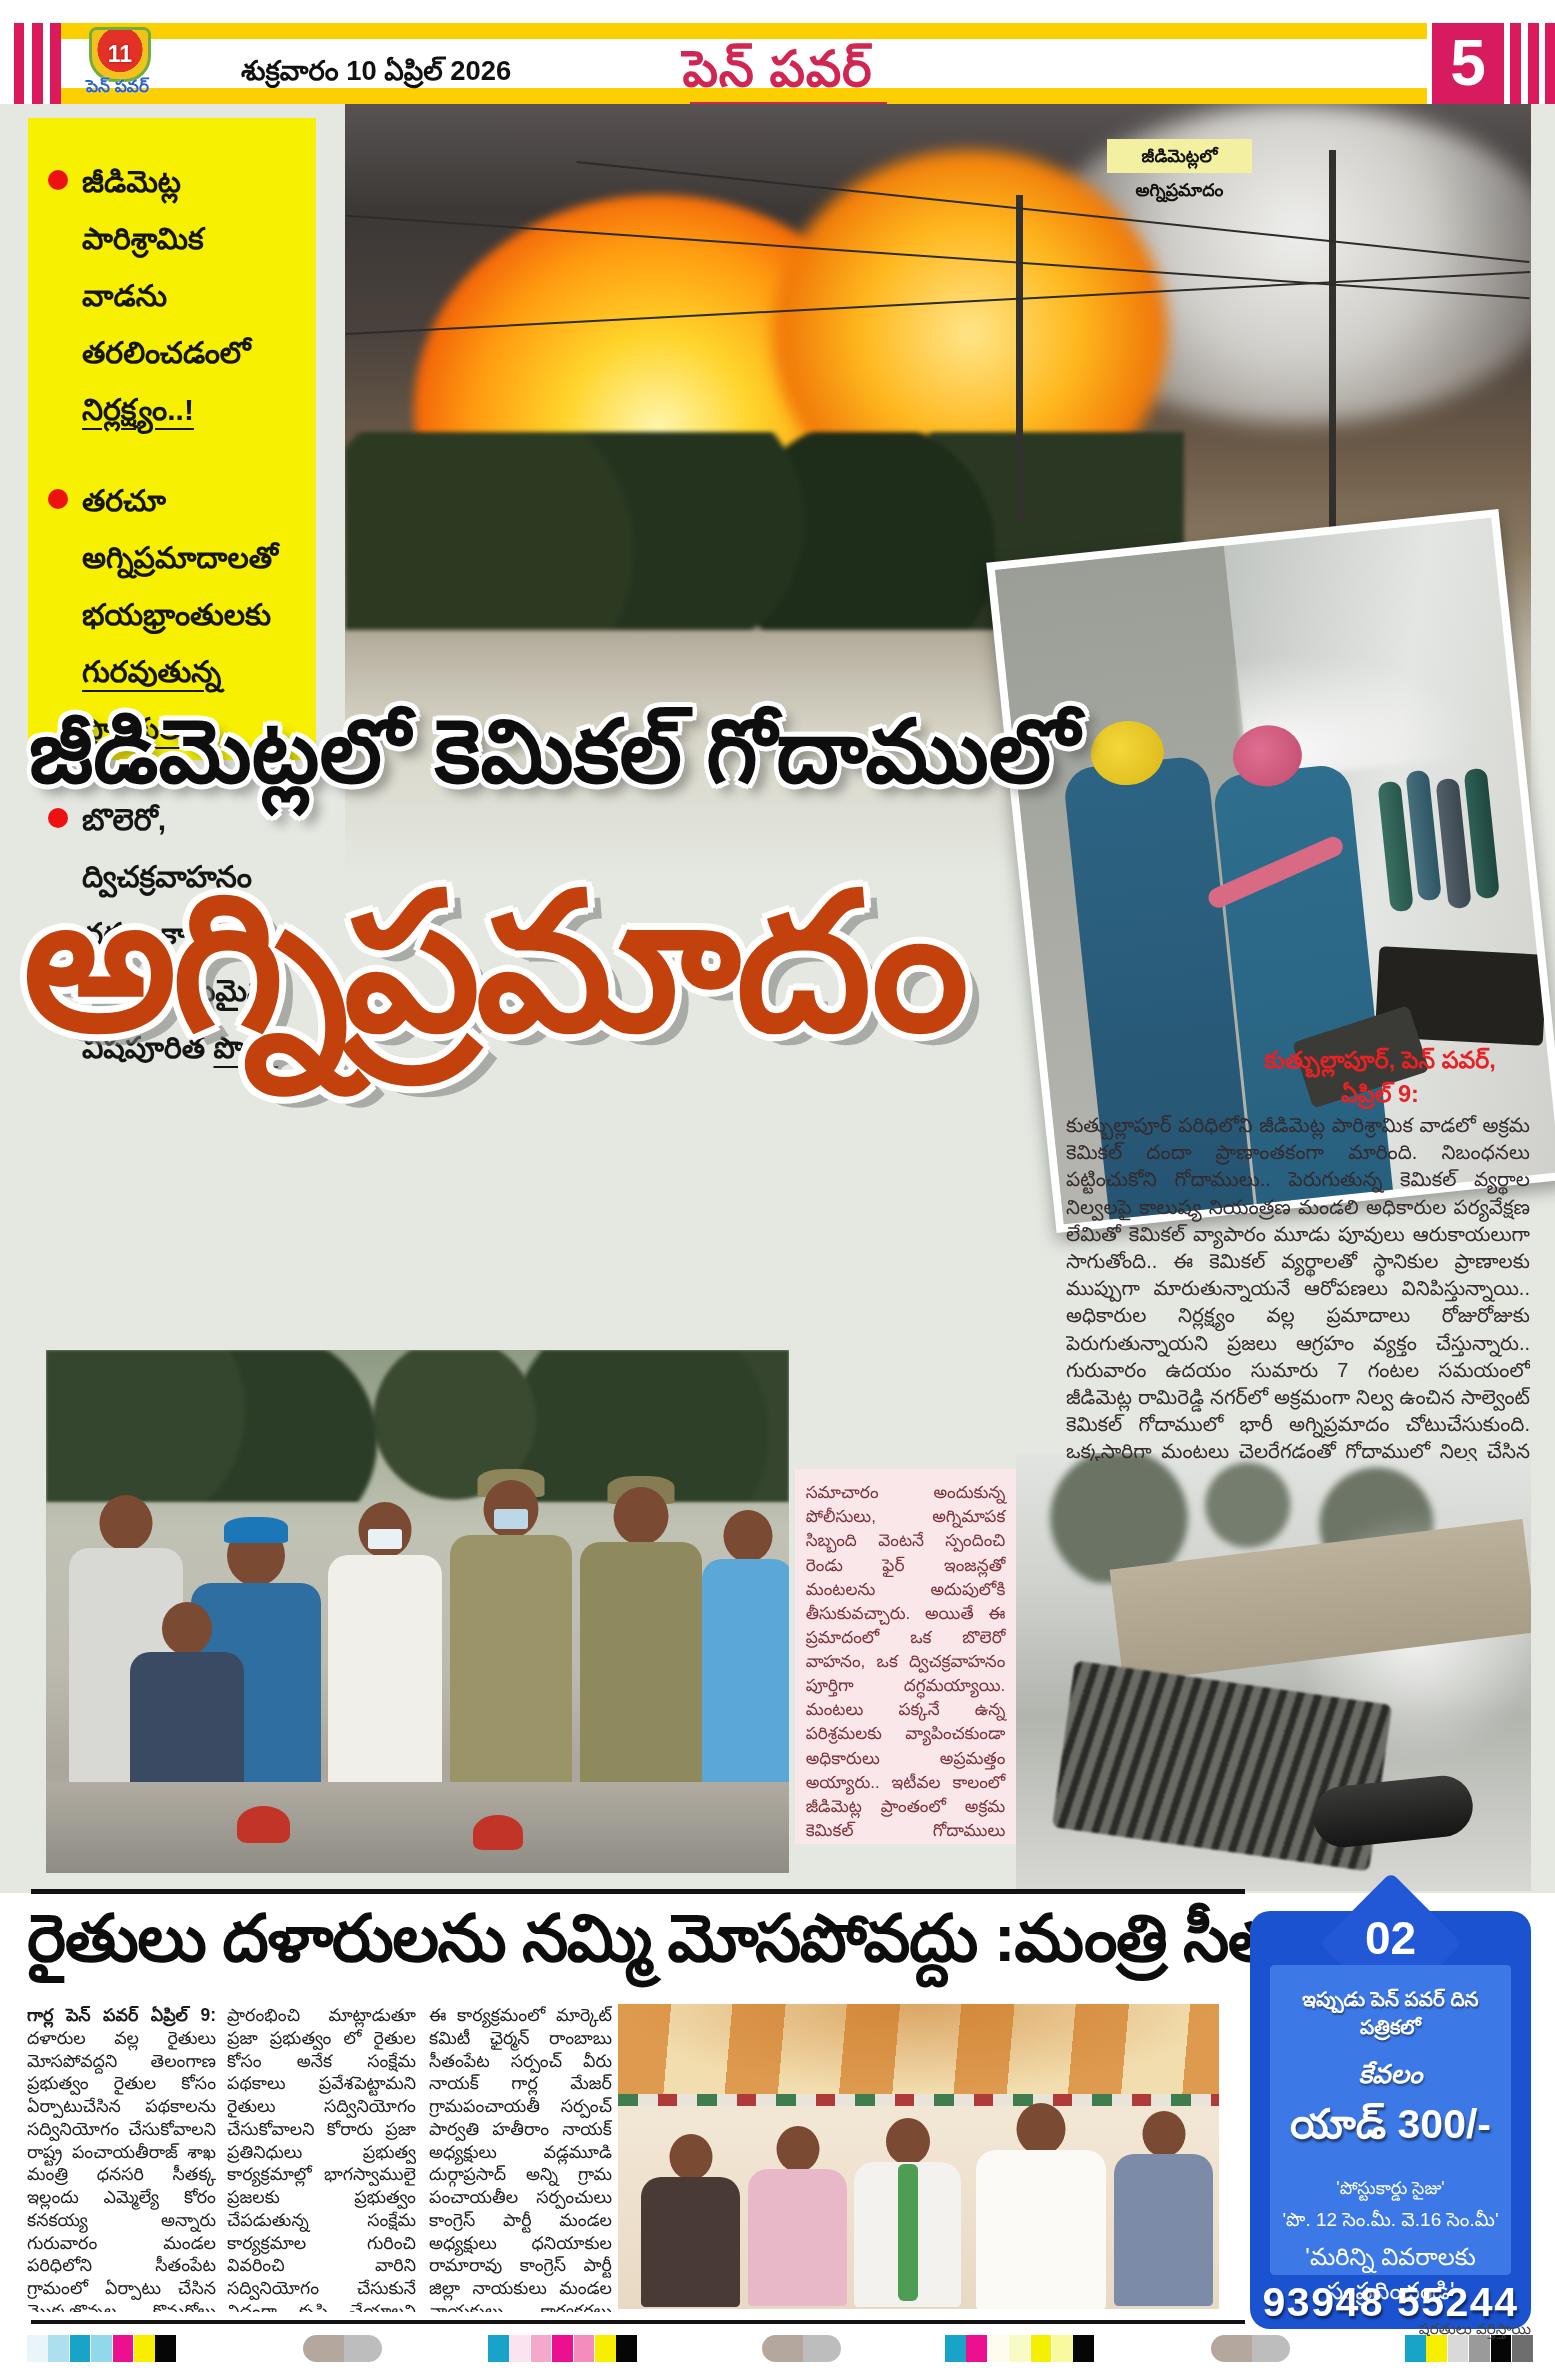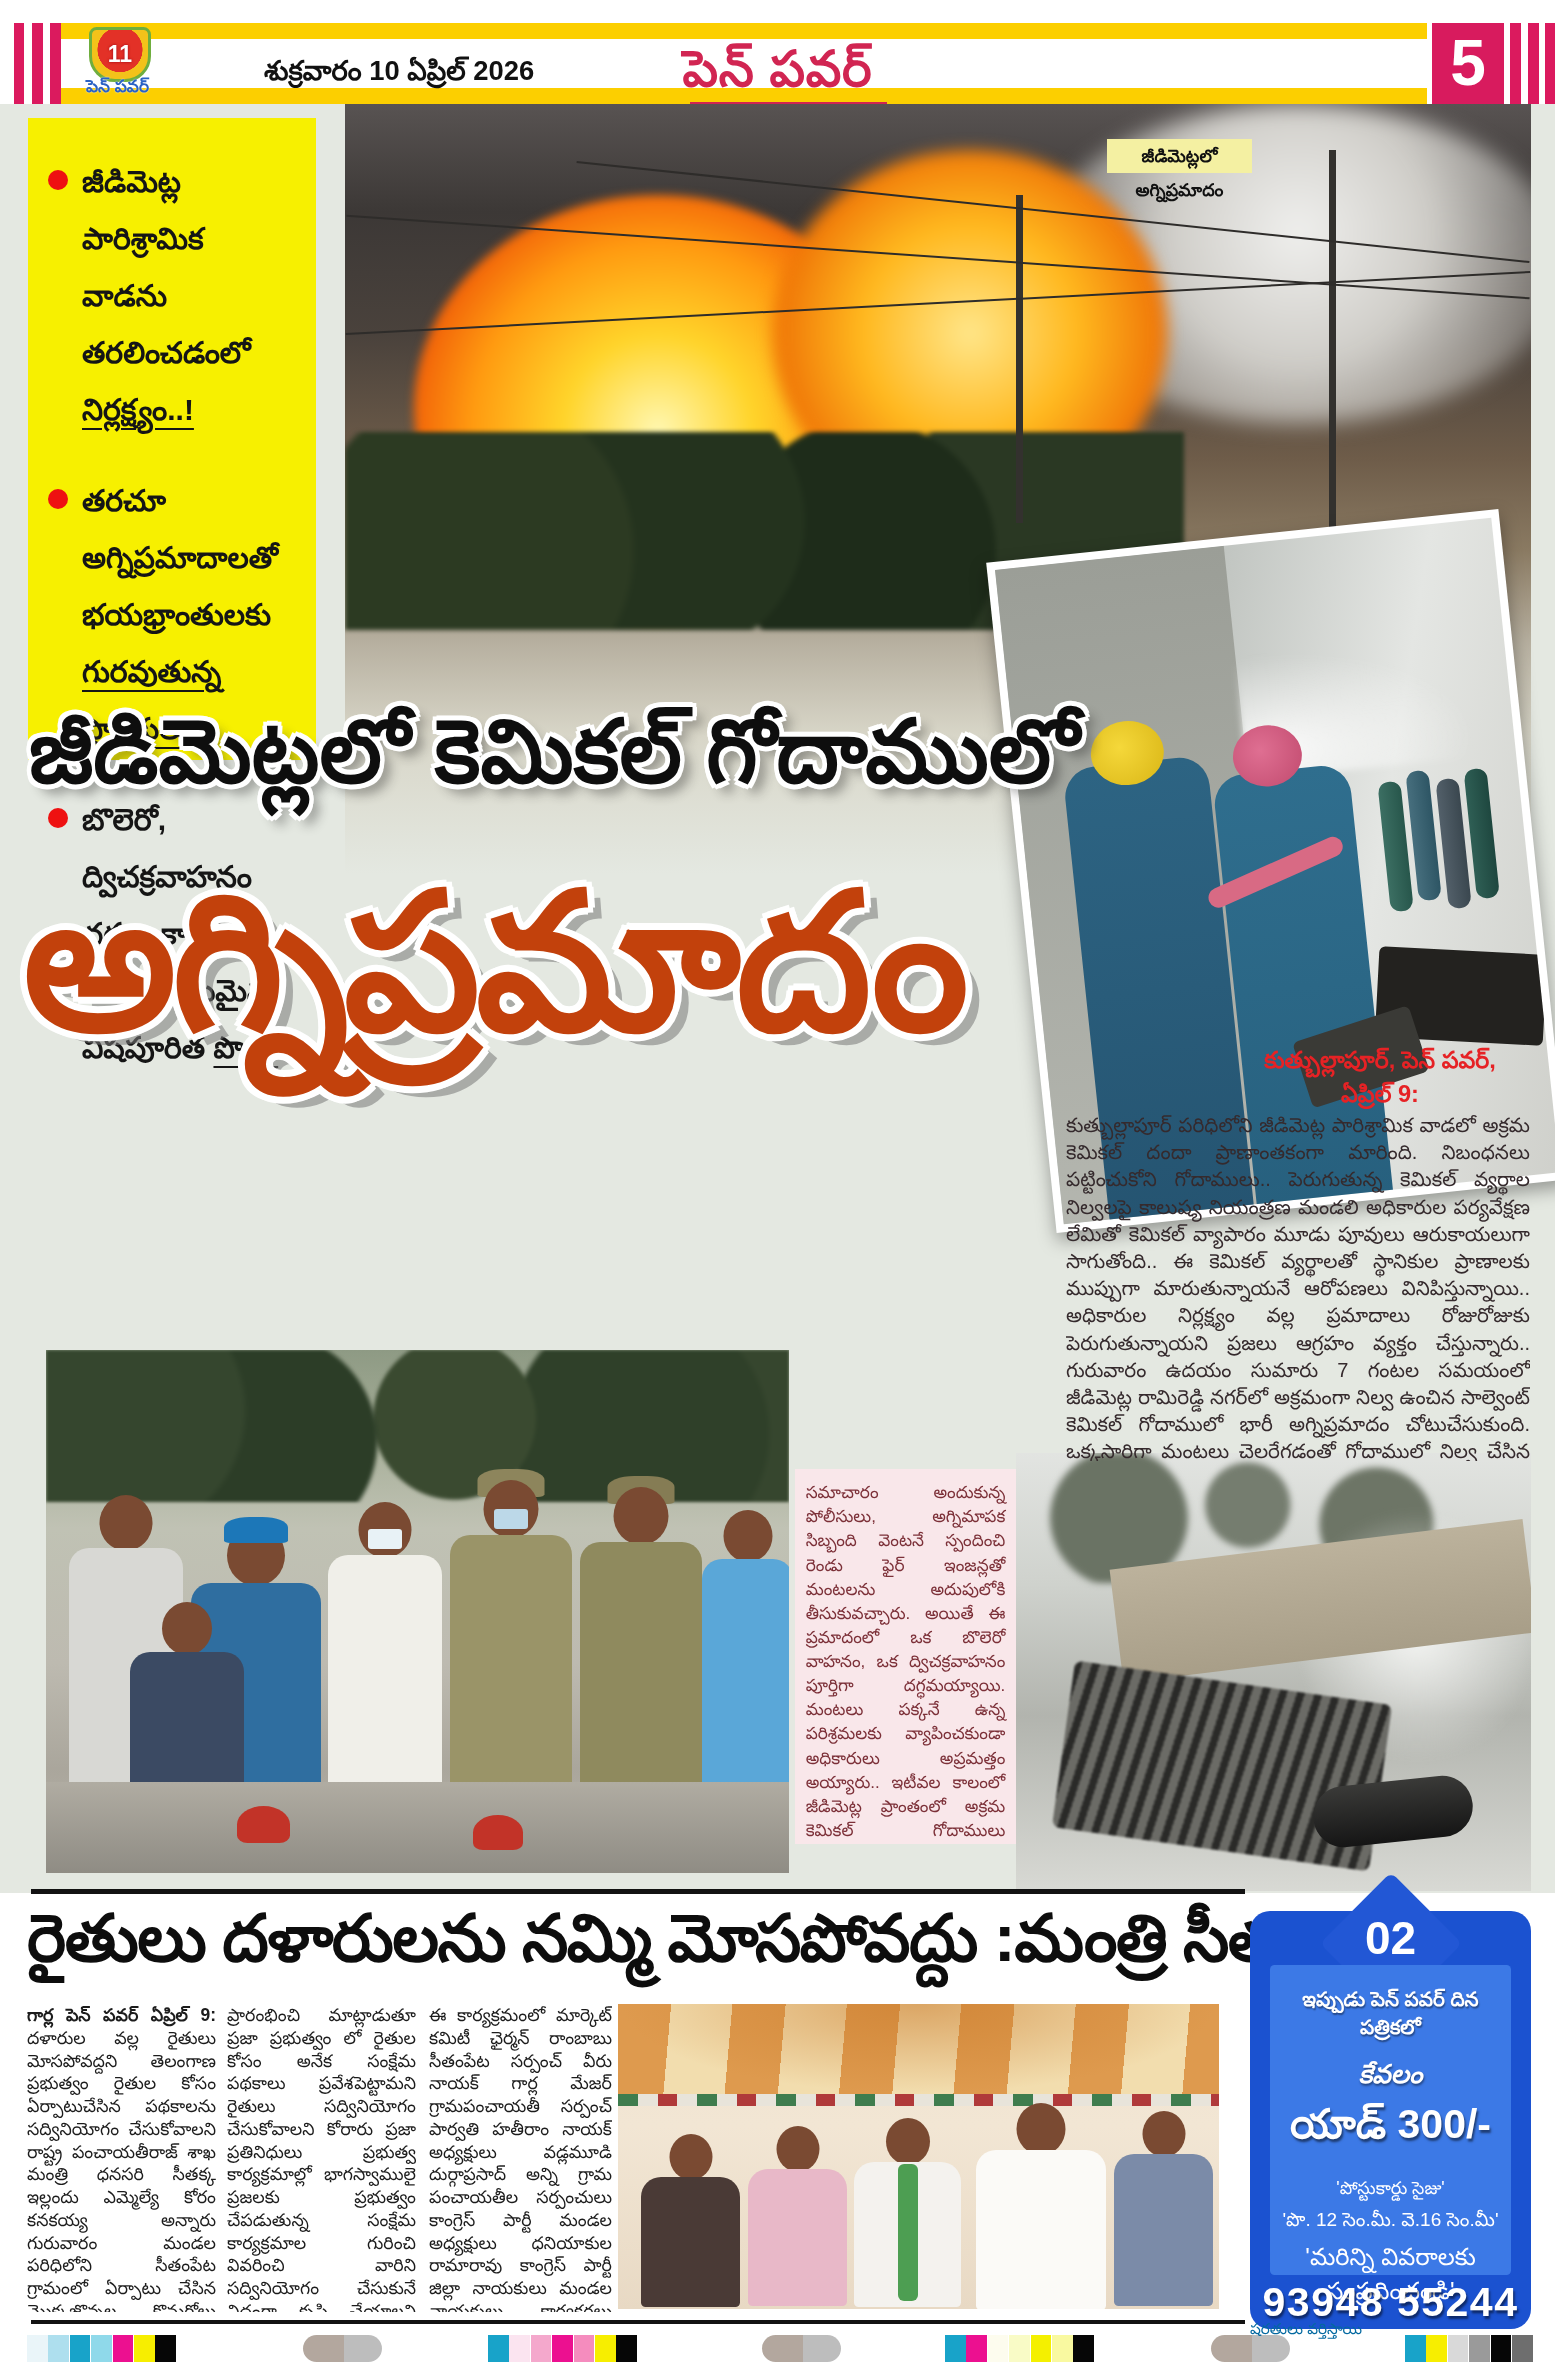--- a/index.html
+++ b/index.html
@@ -5,21 +5,21 @@
   html,body{margin:0;padding:0;background:#ffffff;}
   #canvas{position:relative;width:1555px;height:2377px;background:#ffffff;overflow:hidden;
           font-family:"Liberation Sans","DejaVu Sans",sans-serif;}
 
   
   .hstripe{position:absolute;top:23px;width:10.7px;height:81px;background:#db1a5e;}
   .hbar{position:absolute;left:61px;width:1366px;height:16px;background:#fccf00;}
   .masthead{position:absolute;top:40px;left:0;width:100%;text-align:center;
             font-size:50px;font-weight:bold;color:#d12552;letter-spacing:0.8px;}
   .masthead-underline{position:absolute;top:102px;left:690px;width:197px;height:5.3px;background:#d12552;}
-  .hdate{position:absolute;top:55px;left:264px;font-size:27.4px;font-weight:bold;color:#111;}
+  .hdate{position:absolute;top:55px;left:241px;font-size:27.4px;font-weight:bold;color:#111;}
   .pagenum{position:absolute;top:23px;left:1432px;width:72px;height:81px;background:#d81b5e;
            color:#fff;font-size:64px;font-weight:bold;text-align:center;line-height:81px;}
   .logo{position:absolute;top:27.4px;left:72px;width:91px;height:79px;}
   .logo .shield{position:absolute;left:17px;top:0;width:56px;height:49px;border-radius:7.6px 7.6px 26px 26px;
         background:radial-gradient(circle at 50% 40%,#e33127 0 55%,#f3c21a 56% 100%);
         border:3px solid #6fae3e;display:flex;align-items:center;justify-content:center;
         color:#fff;font-weight:bold;font-size:23px;text-shadow:0 0 3px #901;}
   .logo .lname{position:absolute;top:50px;left:0;width:91px;text-align:center;
         font-size:17px;font-weight:bold;color:#2b62c4;text-shadow:0 0 1.5px #fff;}
 
@@ -158,21 +158,21 @@
      color:#fff;text-align:center;}
   .ad-inner .t1{margin-top:23px;font-size:20px;font-weight:bold;text-shadow:0.8px 1.5px 1.5px rgba(0,0,0,.4);}
   .ad-inner .t2{margin-top:10.7px;font-size:32px;font-weight:bold;text-shadow:0.8px 2.3px 2.3px rgba(0,0,0,.45);}
   .ad-inner .t3{margin-top:15px;font-size:26px;font-weight:bold;text-shadow:0.8px 2.3px 2.3px rgba(0,0,0,.45);font-style:italic;}
   .ad-inner .t4{margin-top:4.6px;font-size:41px;font-weight:800;text-shadow:1.5px 3px 2.3px rgba(0,0,0,.5);}
   .ad-inner .t5{margin-top:20px;font-size:17.5px;}
   .ad-inner .t6{margin-top:7.6px;font-size:19px;}
   .ad-inner .t7{margin-top:8px;font-size:24px;}
   .ad-phone{position:absolute;left:0;top:386px;width:100%;text-align:center;color:#fff;font-size:41px;font-weight:800;
      letter-spacing:1.5px;text-shadow:1.5px 3px 2.3px rgba(0,0,0,.5);}
-  .ad-terms{position:absolute;left:0;top:427px;width:100%;text-align:left;color:#0369a1;font-size:15.2px;}
+  .ad-terms{position:absolute;left:0;top:427px;width:100%;text-align:right;color:#404040;font-size:15.2px;}
 
   
   .swgroup{position:absolute;top:2335px;height:27.4px;display:flex;}
   .swgroup .sw{width:20.6px;height:27.4px;margin-right:0.8px;}
   .pill{position:absolute;top:2335px;width:79px;height:27.4px;border-radius:13.7px;
      background:linear-gradient(90deg,#b3a79e 0 52%,#bdbdbd 52%);}
 </style>
 </head>
 <body>
 

